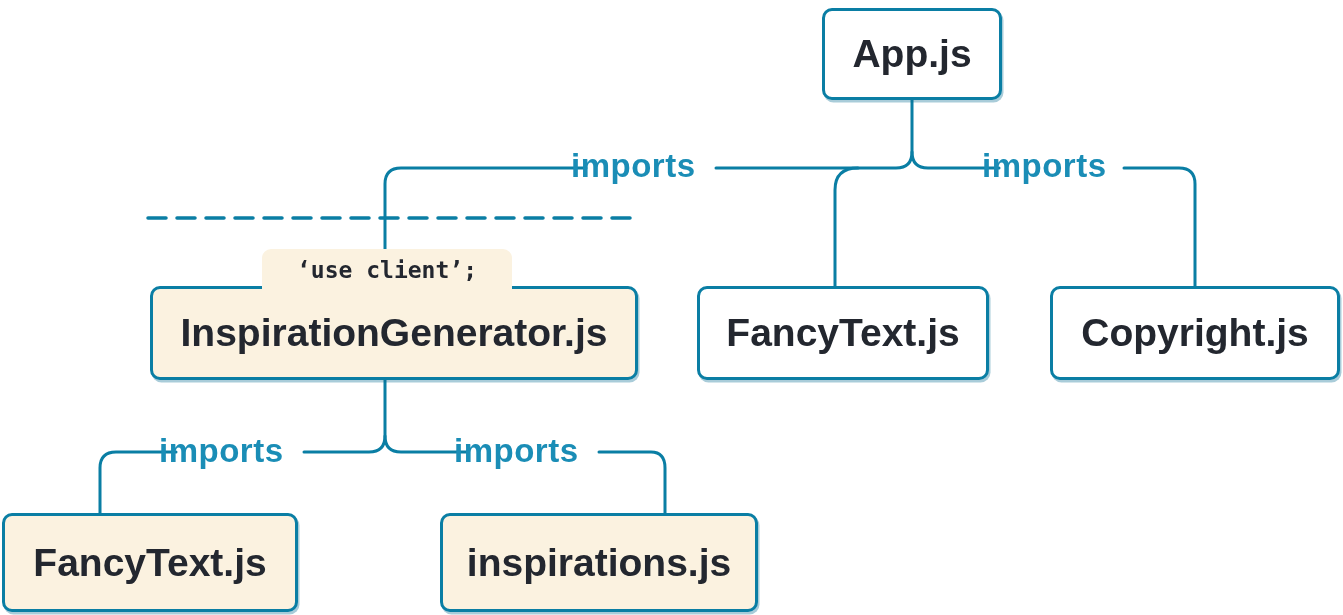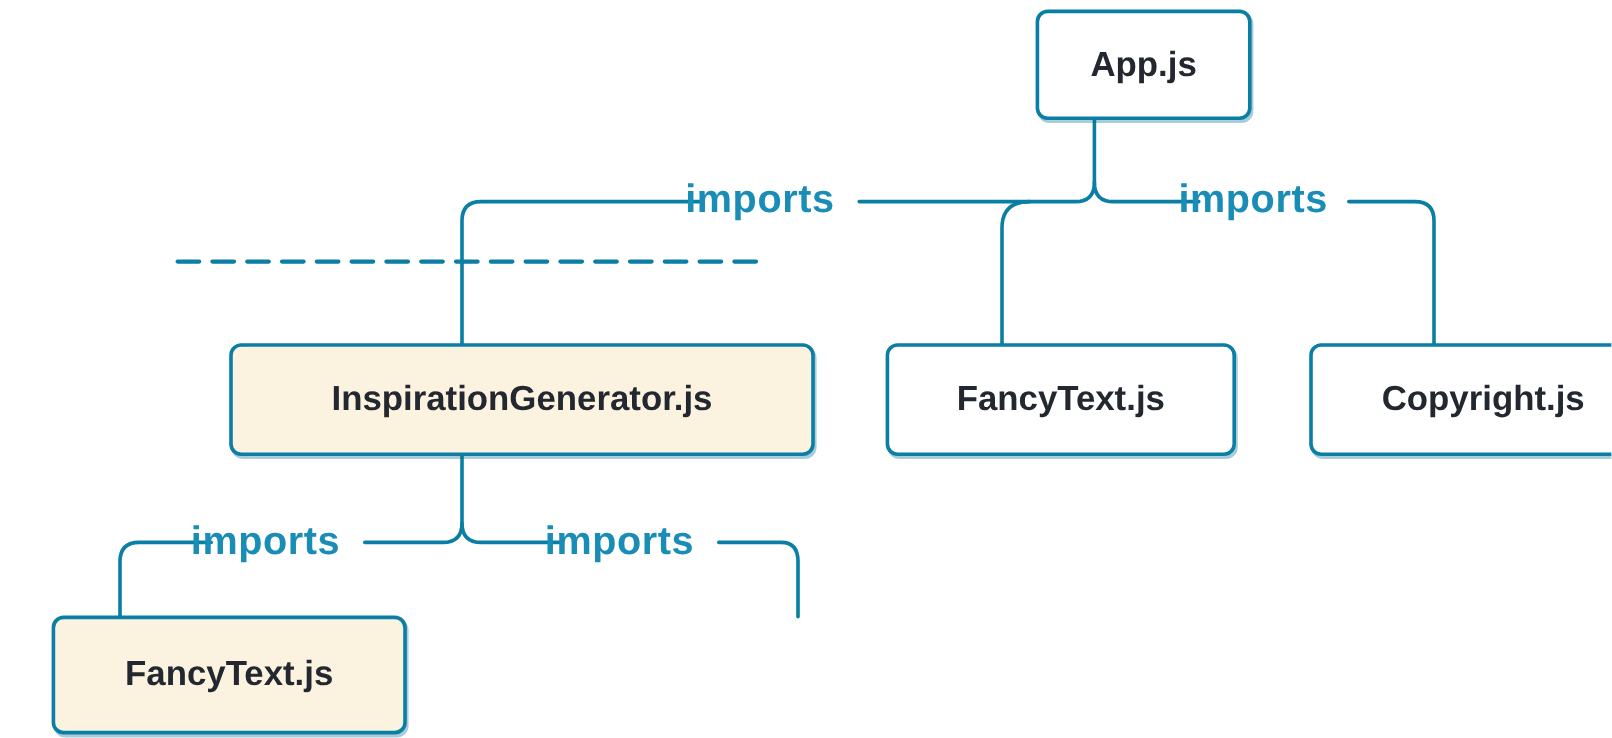--- a/index.html
+++ b/index.html
@@ -43,25 +43,24 @@
   }
   .node {
     position: absolute;
     z-index: 3;
     display: flex;
     align-items: center;
     justify-content: center;
     border-radius: 10px;
     border: 3px solid var(--line, #0a7ea4);
     box-sizing: border-box;
-    font-size: 29px;
+    font-size: 39px;
     font-weight: 600;
     color: var(--text, #23272f);
     box-shadow: 1.5px 2.5px 0 rgba(10, 110, 145, 0.35);
-    margin-left: 41px;
   }
   .node.server { background: var(--server-bg, #ffffff); }
   .node.client { background: var(--client-bg, #fbf2e0); }
   .directive {
     position: absolute;
     z-index: 4;
     display: flex;
     align-items: center;
     justify-content: center;
     background: var(--client-bg, #fbf2e0);
@@ -117,19 +116,25 @@
   </div>
 
   <div class="node client" style="left:150px; top:286px; width:488px; height:94px;">
     <span>InspirationGenerator.js</span>
   </div>
 
   <div class="node server" style="left:1050px; top:286px; width:290px; height:94px;">
     <span>Copyright.js</span>
   </div>
 
+  <div class="directive" style="left:262px; top:249px; width:250px; height:41px;">
+    <span>‘use client’;</span>
+  </div>
 
   <div class="node client" style="left:2px; top:513px; width:296px; height:99px;">
     <span>FancyText.js</span>
   </div>
 
+  <div class="node client" style="left:440px; top:513px; width:318px; height:99px;">
+    <span>inspirations.js</span>
+  </div>
 
 </div>
 
 </body></html>

